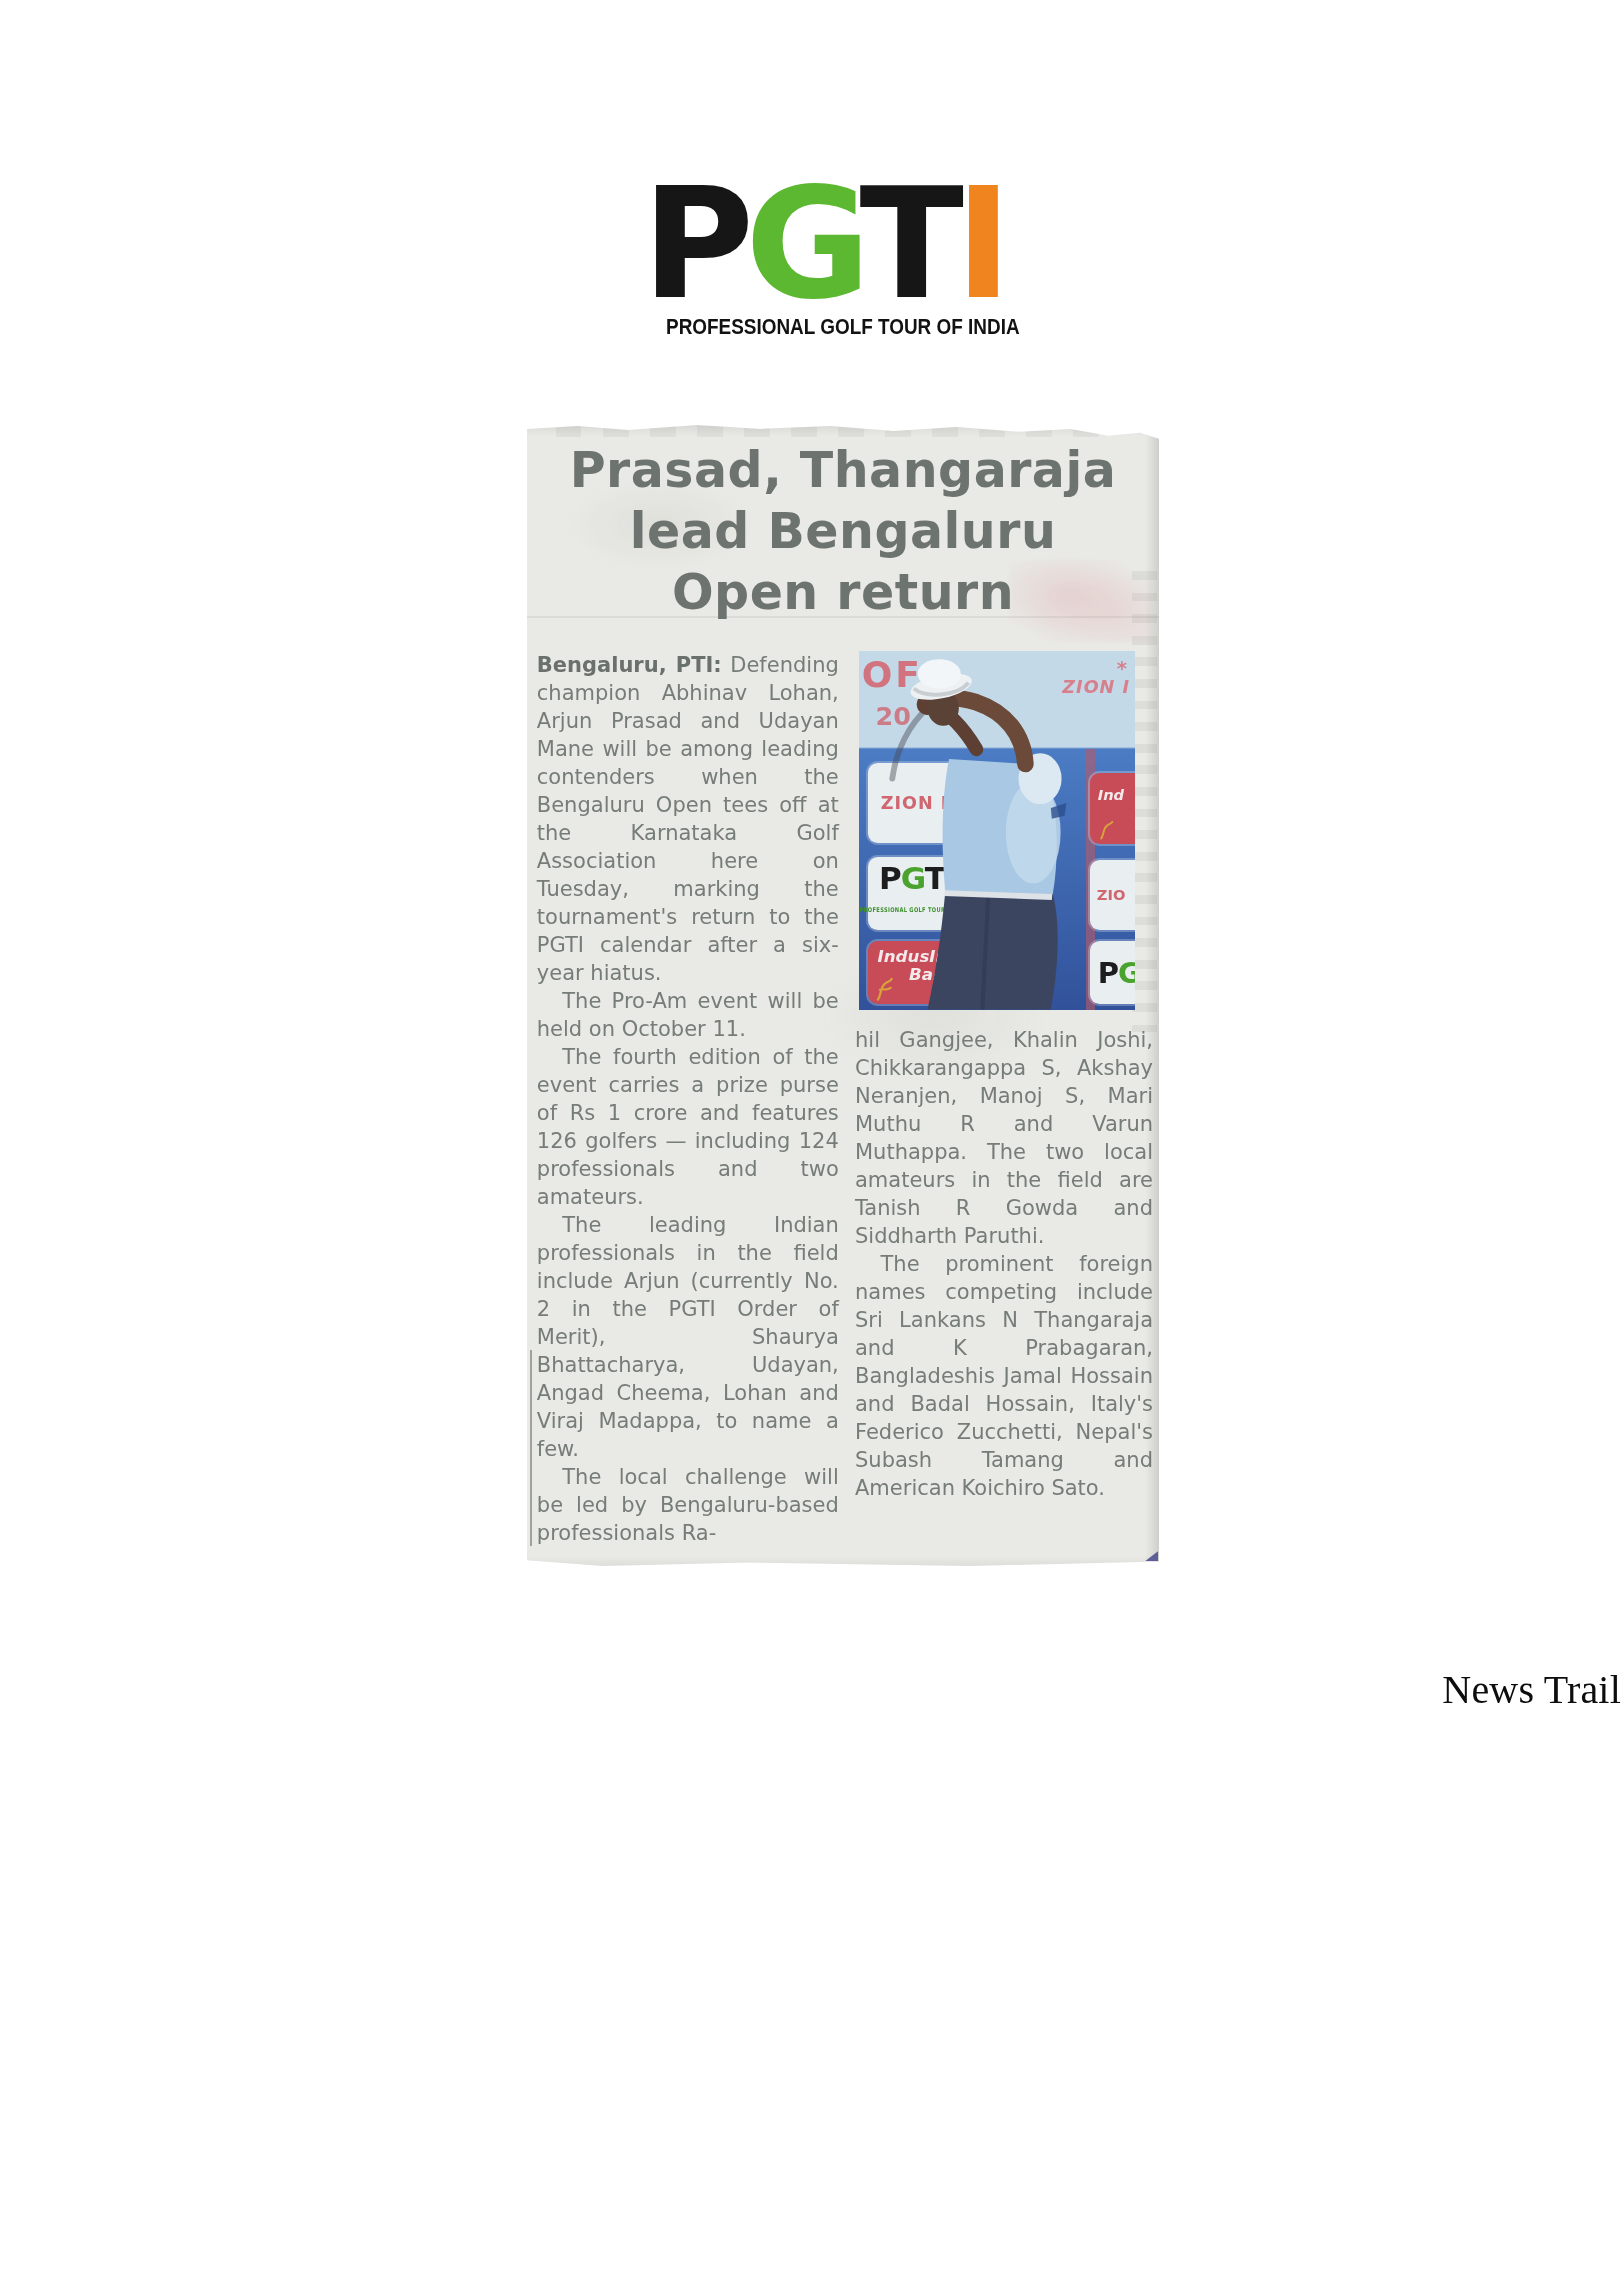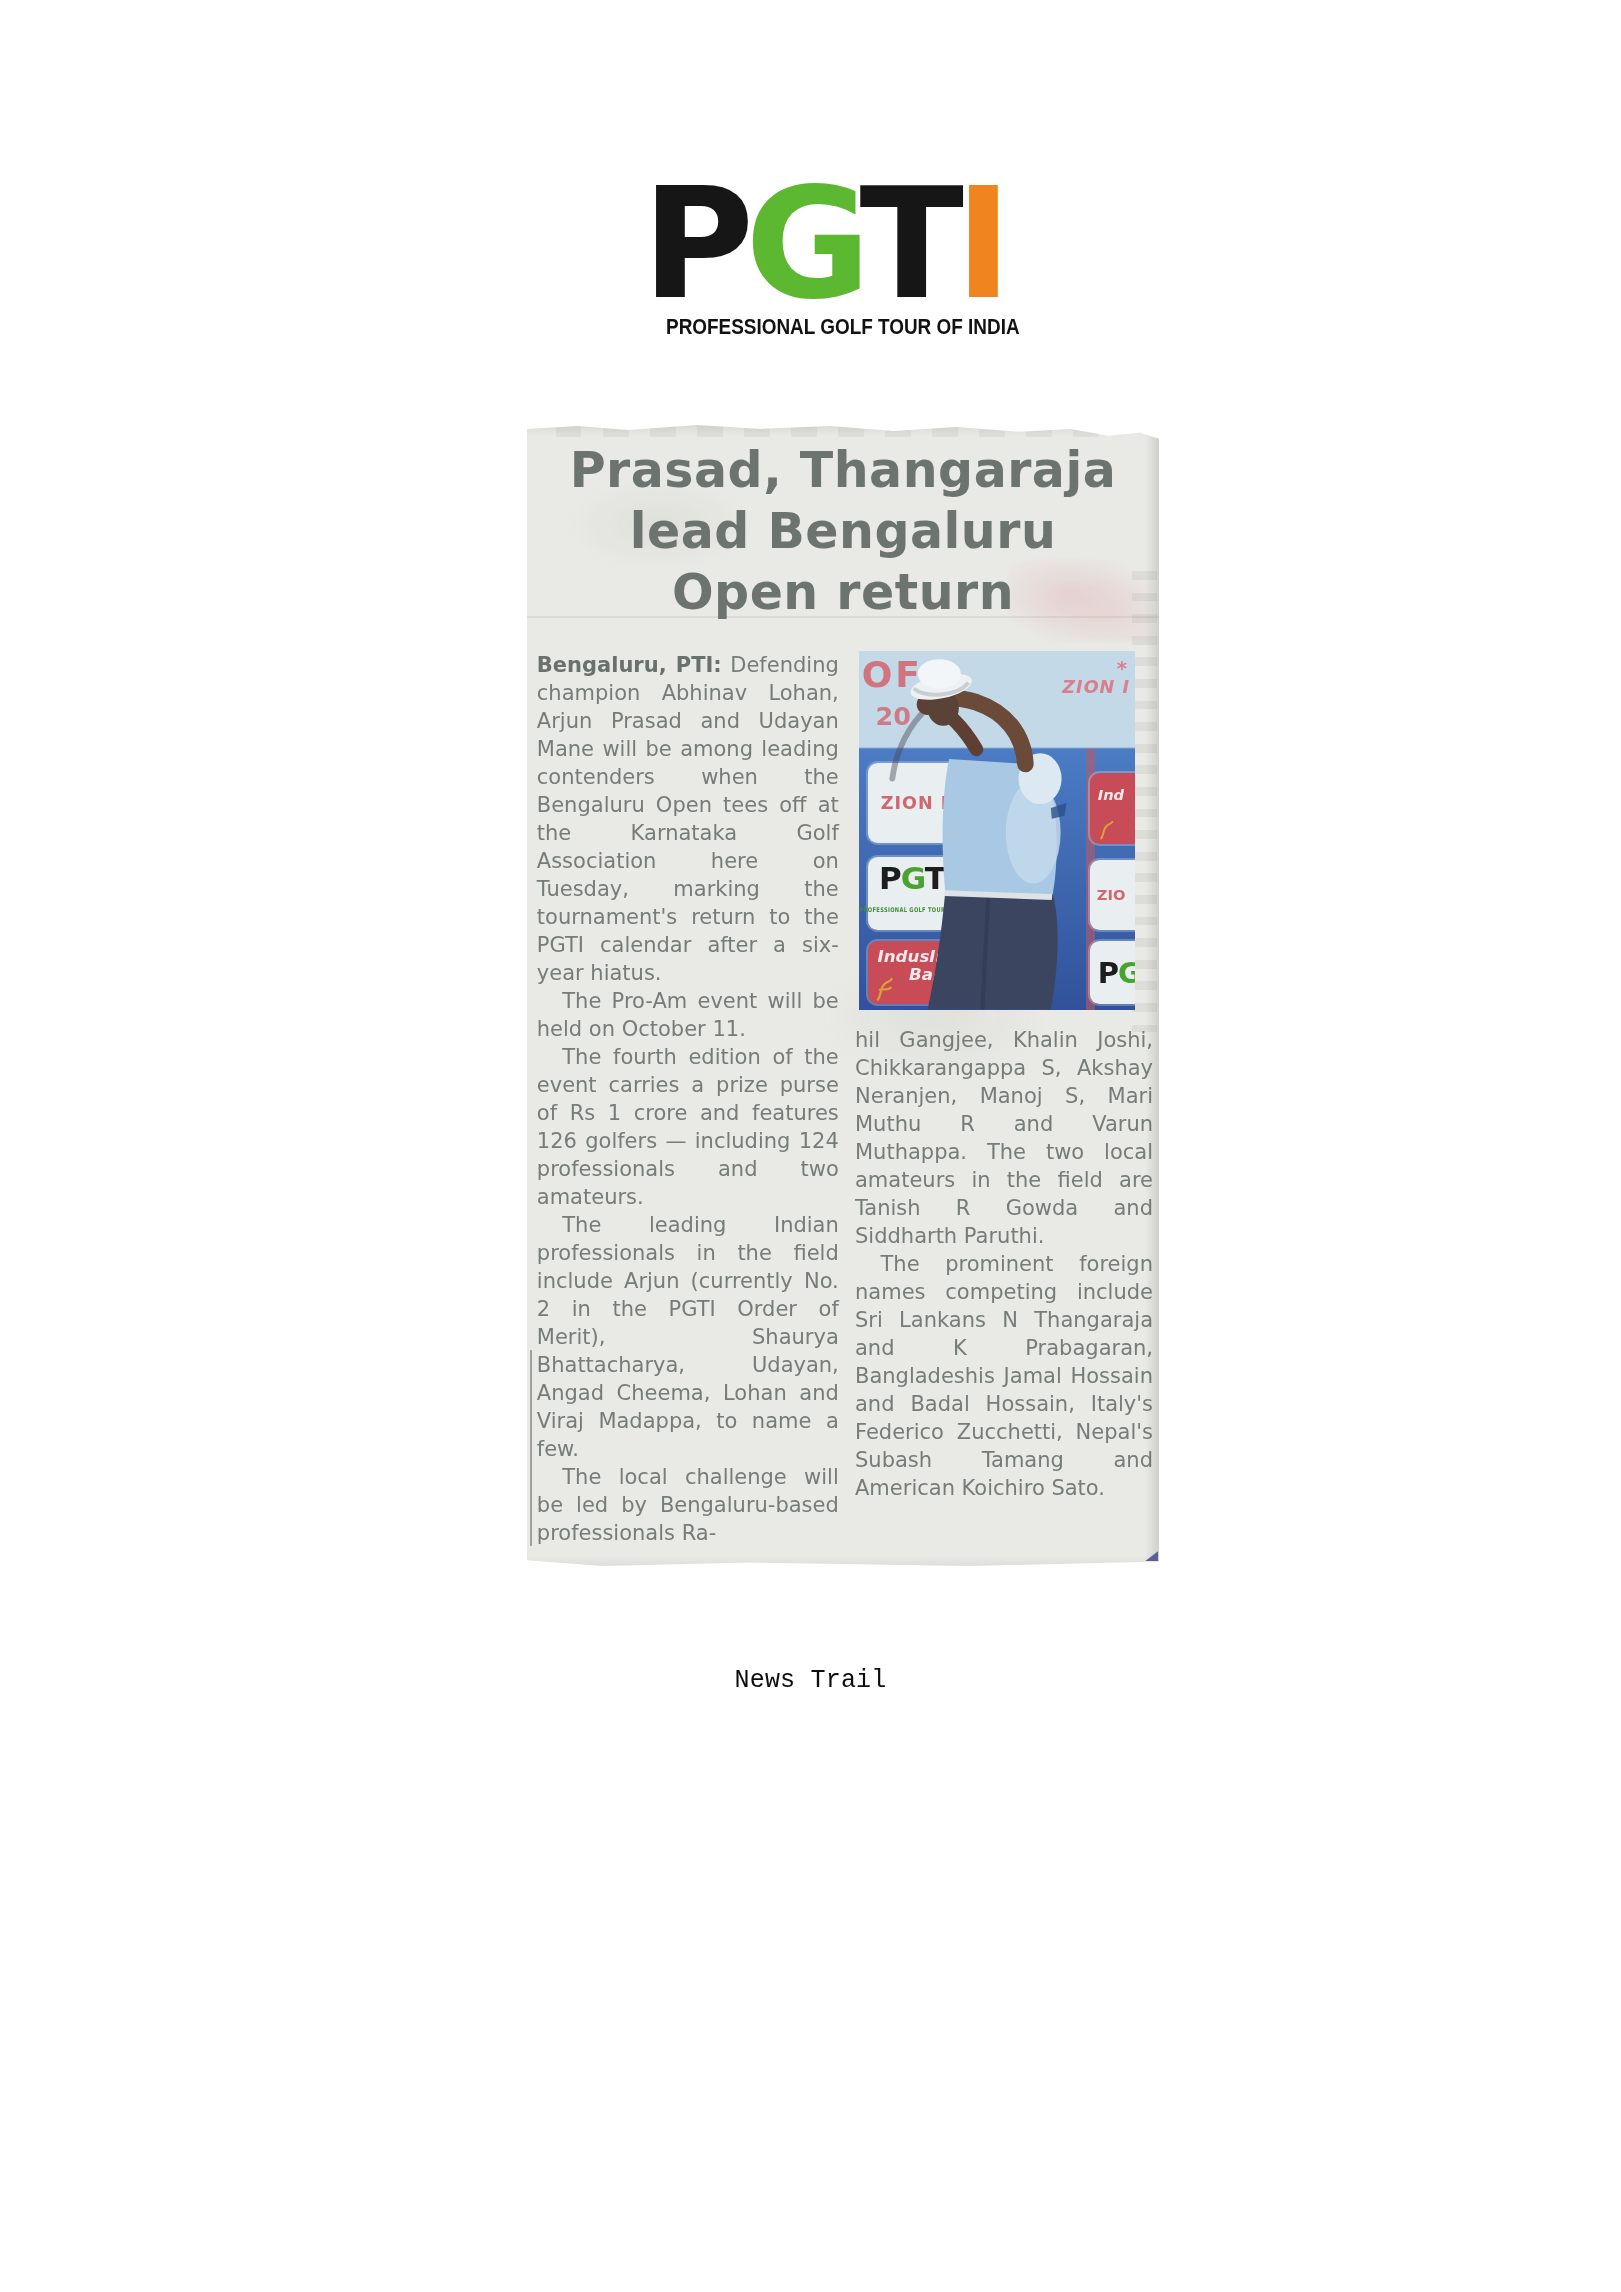--- a/index.html
+++ b/index.html
@@ -84,22 +84,22 @@
   .sky-of{position:absolute;left:2.9px;top:9.8px;color:#d4636e;font-weight:700;font-size:36px;
       letter-spacing:2.9px;font-family:"DejaVu Sans",sans-serif;opacity:.85;}
   .sky-20{position:absolute;left:16.7px;top:51px;color:#cf6670;font-weight:700;font-size:25.5px;
       font-family:"DejaVu Sans",sans-serif;opacity:.8;}
   .sky-zion{position:absolute;right:4.9px;top:21.6px;color:#d87f8c;font-weight:700;font-size:17.6px;
       font-style:italic;letter-spacing:1px;font-family:"DejaVu Sans",sans-serif;}
   .sky-star{position:absolute;right:7.8px;top:3.9px;color:#d87f8c;font-size:19.6px;font-weight:700;}
   .golfer-svg{position:absolute;inset:0;}
 
   
-  .caption{position:absolute;left:0;top:1666px;width:100%;text-align:center;
-      font-size:25px;color:#0d0d0d;letter-spacing:0.2px;font-family:Liberation Mono, monospace;}
+  .caption{position:absolute;left:0;top:1666px;width:100%;text-align:right;
+      font-size:40px;color:#0d0d0d;letter-spacing:0.2px;font-family:Liberation Serif, serif;}
 </style>
 </head>
 <body>
 
 <div class="page">
 
   <header class="logo-wrap">
     <div class="logo-letters"><span style="color: rgb(22, 22, 22);">P</span><span style="color: rgb(91, 184, 48);">G</span><span style="color: rgb(22, 22, 22);">T</span><span style="color: rgb(240, 132, 31);">I</span></div>
     <div class="logo-tagline">PROFESSIONAL GOLF TOUR OF INDIA</div>
   </header>

